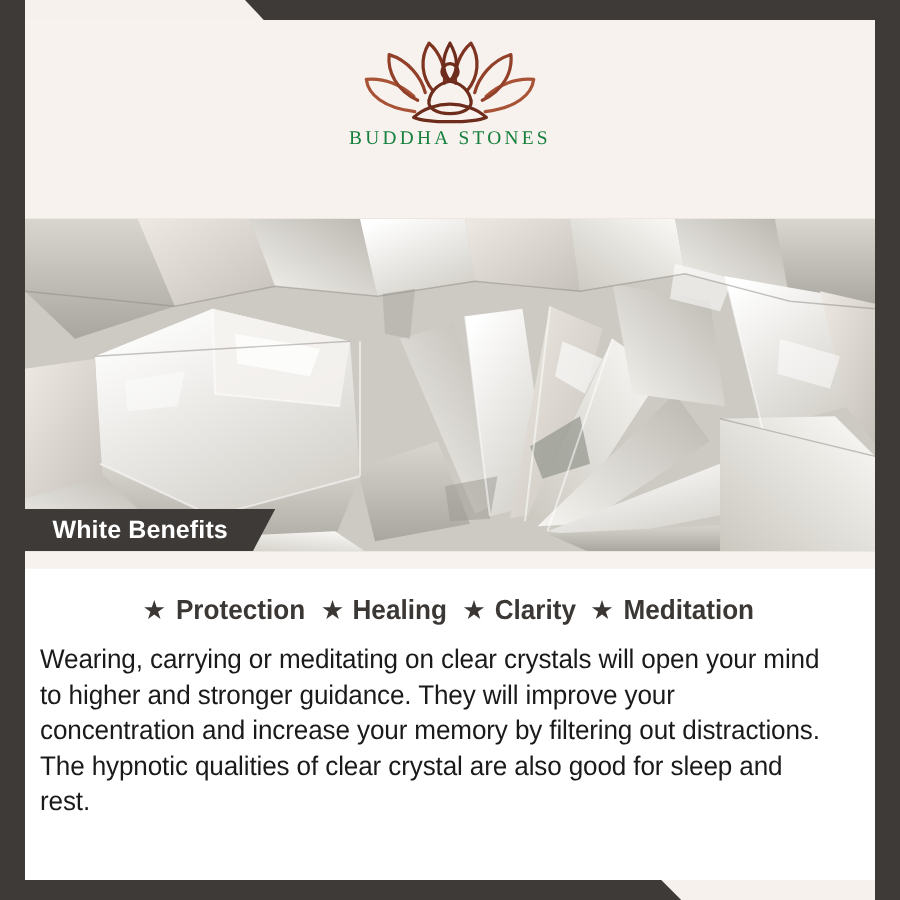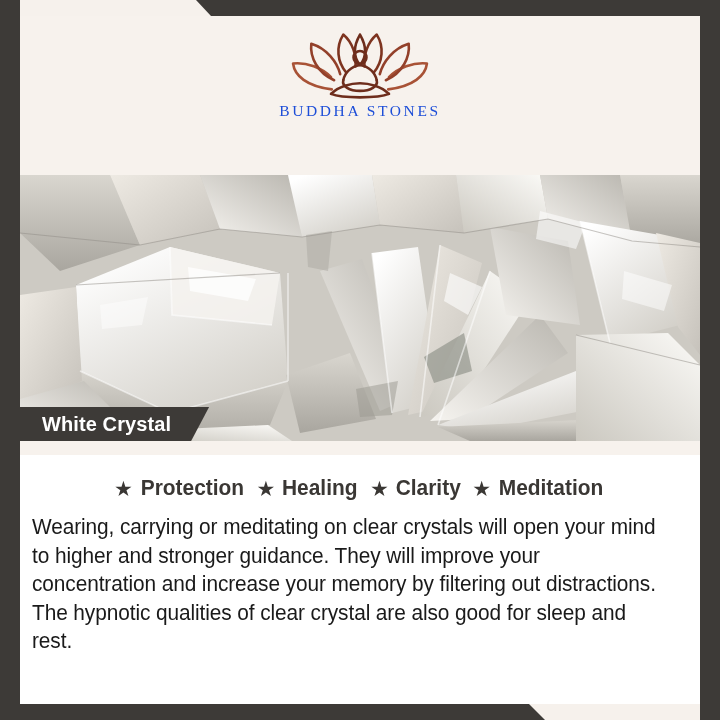--- a/index.html
+++ b/index.html
@@ -77,21 +77,21 @@
   .logo-mark {
     width: 160px;
     height: 70px;
     display: block;
   }
   .brand-name {
     margin-top: 2px;
     font-family: "Liberation Serif", serif;
     font-size: 15.5px;
     letter-spacing: 2.6px;
-    color: #1d4ed8;
+    color: #15803d;
     font-weight: 400;
     white-space: nowrap;
   }
 
   
   .title-banner {
     position: absolute;
     left: 128px;
     top: 110px;
     width: 435px;
@@ -312,21 +312,21 @@
           <path d="M268 98 L268 206"></path>
         </g>
         <g stroke="#8f8c85" stroke-width="1.1" opacity="0.5" fill="none">
           <path d="M0 58 L120 70 L200 54 L282 62 L360 50 L444 58 L528 44 L612 66 L680 72"></path>
           <path d="M56 110 L260 98"></path>
           <path d="M556 160 L680 190"></path>
         </g>
       </svg>
 
       <div class="photo-caption">
-        <span>White Crystal</span>
+        <span>White Benefits</span>
       </div>
     </div>
 
     <div class="text-panel">
 
       <div class="benefits">
         <div class="benefit">
           <span class="star">★</span>
           <span class="blabel">Protection</span>
         </div>

